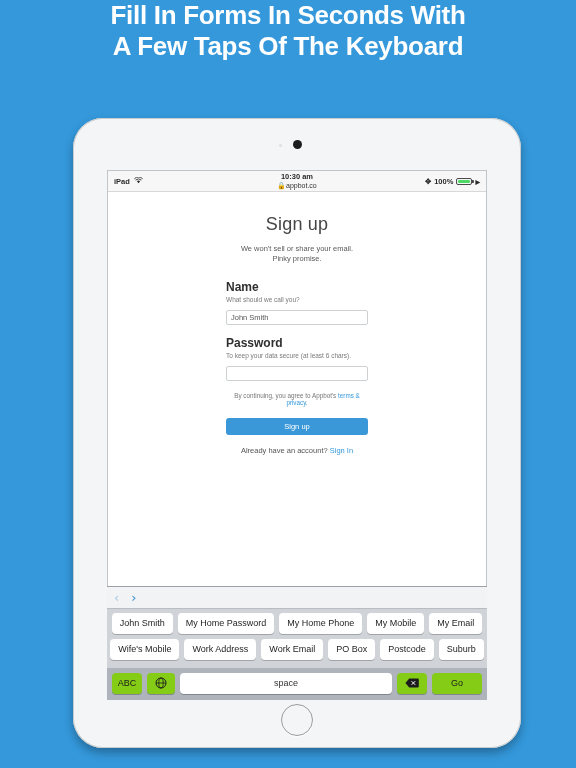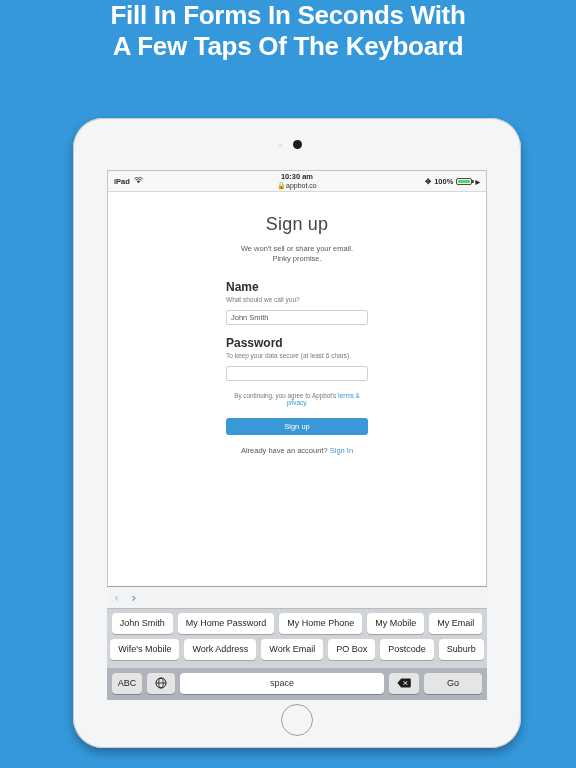--- a/index.html
+++ b/index.html
@@ -170,32 +170,32 @@
     line-height: 10px;
     white-space: nowrap;
   }
 
   .kb-bottom {
     display: flex; align-items: center; gap: 5px;
     padding: 5px 5px 6px 5px;
     background: #aeb3bc;
   }
   .key {
-    background: #e5e5e5; border-radius: 4px;
+    background: #84cc16; border-radius: 4px;
     box-shadow: 0 1px 0 rgba(0,0,0,0.25);
     height: 21px; line-height: 21px; text-align: center;
     font-size: 9px; color: #1c1c1c;
   }
   .key.abc { width: 30px; }
   .key.globe { width: 28px; font-size: 12px; }
   .key.space {
     flex: 1; background: #ffffff; font-size: 9px; color: #333;
   }
   .key.del { width: 30px; font-size: 10px; }
-  .key.go { width: 58px; }
+  .key.go { width: 50px; }
 </style>
 </head>
 <body>
 
 <div class="headline">
   <div>Fill In Forms In Seconds With</div>
   <div>A Few Taps Of The Keyboard</div>
 </div>
 
 <div class="ipad">

